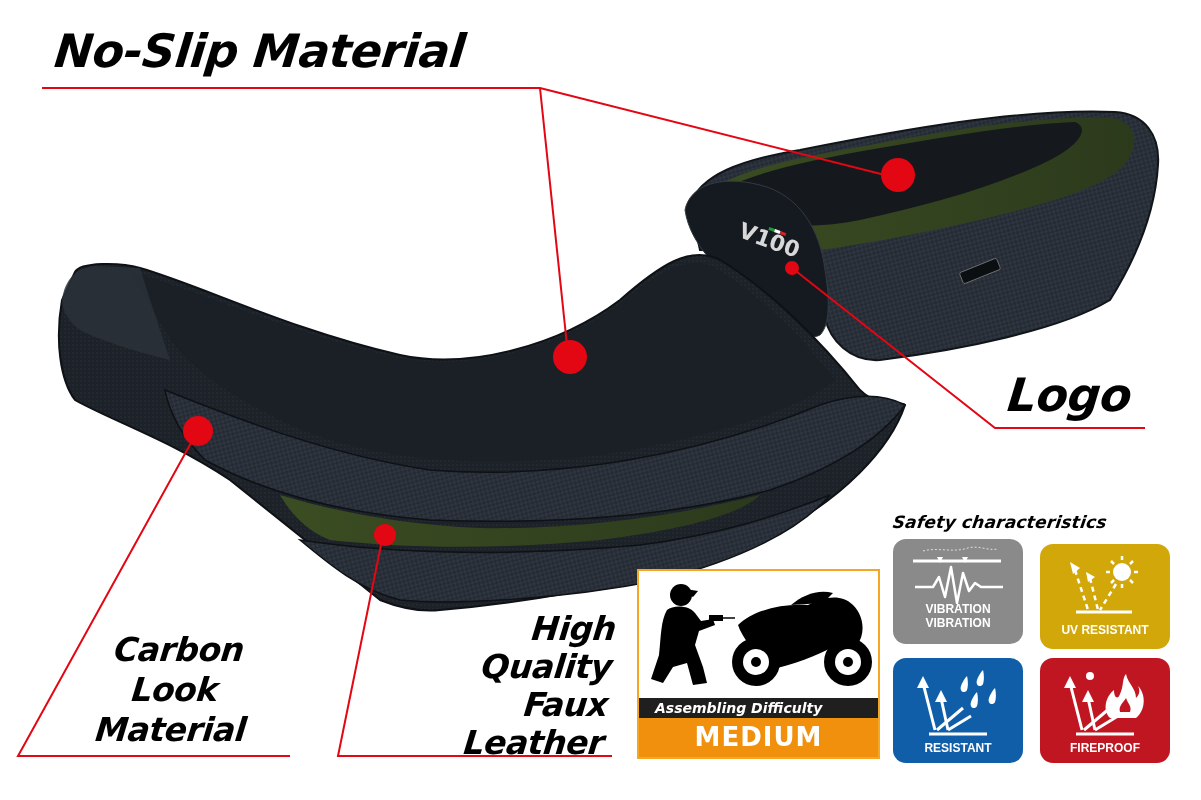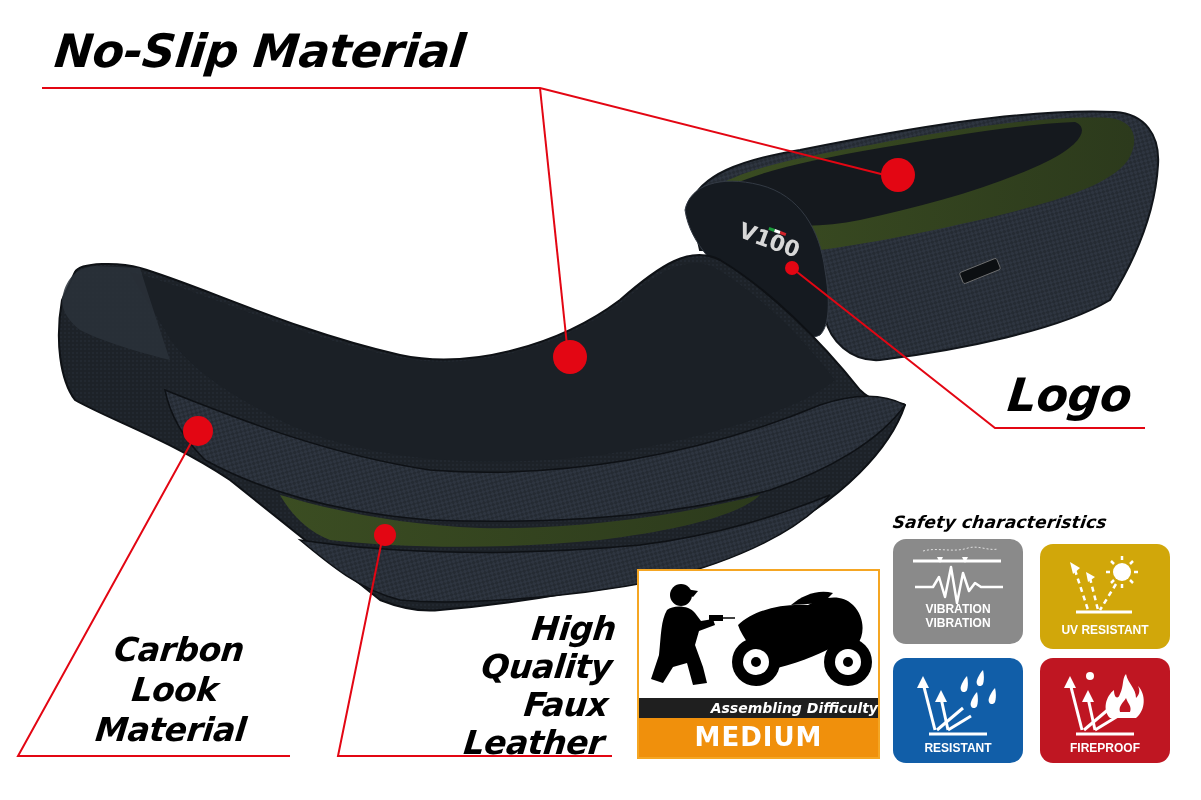--- a/index.html
+++ b/index.html
@@ -20,21 +20,21 @@
     .badge { position: absolute; width: 130px; height: 105px; border-radius: 13px; color: #fff; }
     .badge .badge-label { position: absolute; left: 0; right: 0; text-align: center; font-family: Liberation Sans, sans-serif; font-weight: bold; font-size: 12px; line-height: 13px; letter-spacing: 0; }
     .badge svg { position: absolute; left: 0; top: 0; }
     .b-vib { left: 893px; top: 539px; background: #8a8a8a; }
     .b-uv { left: 1040px; top: 544px; background: #d1a70a; }
     .b-water { left: 893px; top: 658px; background: #115ea8; }
     .b-fire { left: 1040px; top: 658px; background: #bf1622; }
 
     .assembly { position: absolute; left: 637px; top: 569px; width: 243px; height: 190px; border: 2px solid #f5a623; background: #fff; box-sizing: border-box; }
     .assembly .assembly-icon { position: absolute; left: 4px; top: 4px; }
-    .assembly .bar-dark { position: absolute; left: 0; right: 0; top: 127px; height: 20px; background: #1f1f1f; color: #fff; text-align: right; font-weight: bold; font-style: italic; font-size: 14px; line-height: 20px; font-family: "DejaVu Sans", sans-serif; }
+    .assembly .bar-dark { position: absolute; left: 0; right: 0; top: 127px; height: 20px; background: #1f1f1f; color: #fff; text-align: left; font-weight: bold; font-style: italic; font-size: 14px; line-height: 20px; font-family: "DejaVu Sans", sans-serif; padding-left: 16px; }
     .assembly .bar-orange { position: absolute; left: 0; right: 0; top: 147px; bottom: 0; background: #f0900c; color: #fff; text-align: center; font-weight: bold; font-size: 26px; line-height: 39px; font-family: "DejaVu Sans", sans-serif; letter-spacing: 1px; }
   </style>
 </head>
 <body>
 
 <div class="stage">
 
   <svg class="art" width="1201" height="800" viewBox="0 0 1201 800">
     <defs>
       <pattern id="carbon" width="6" height="6" patternUnits="userSpaceOnUse" patternTransform="rotate(30)">

